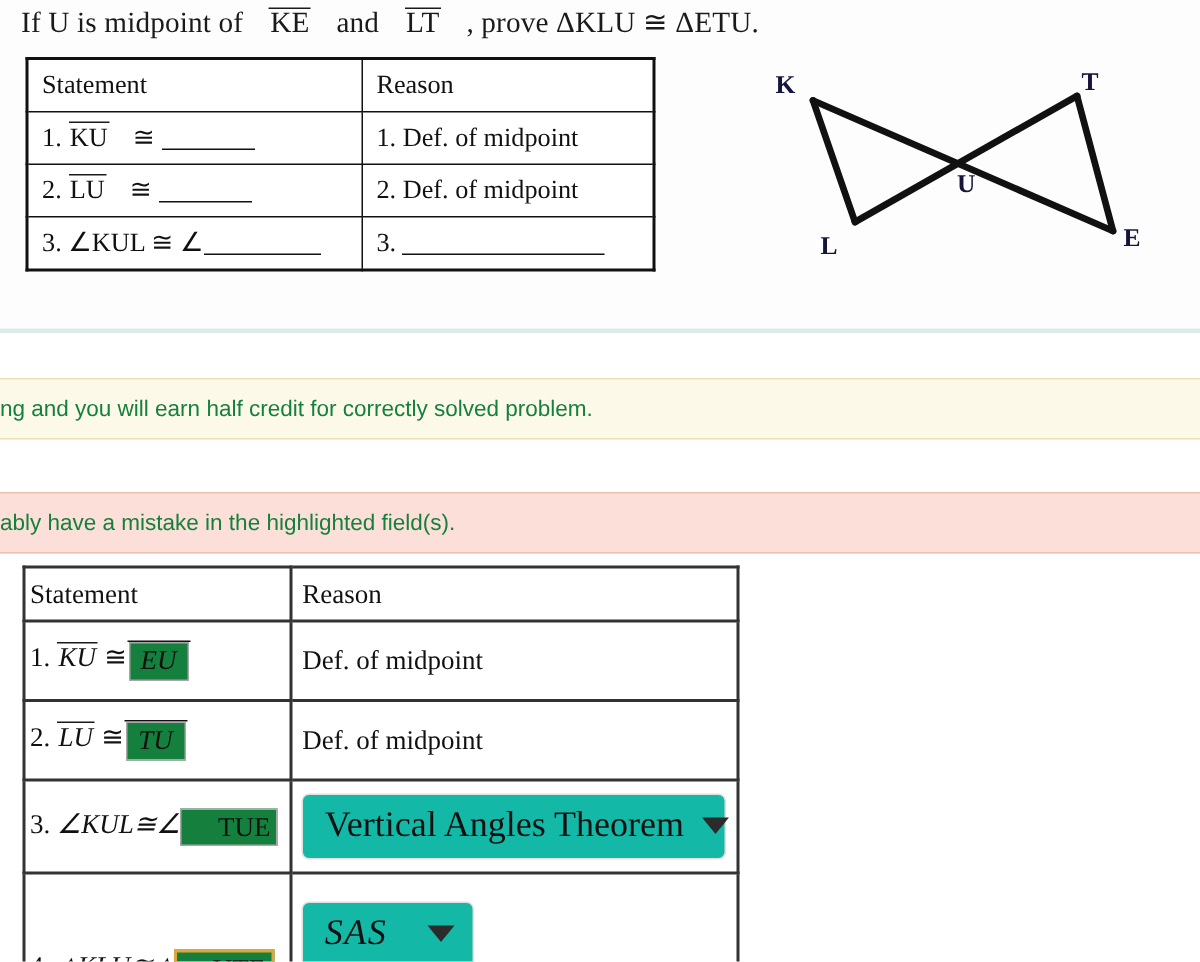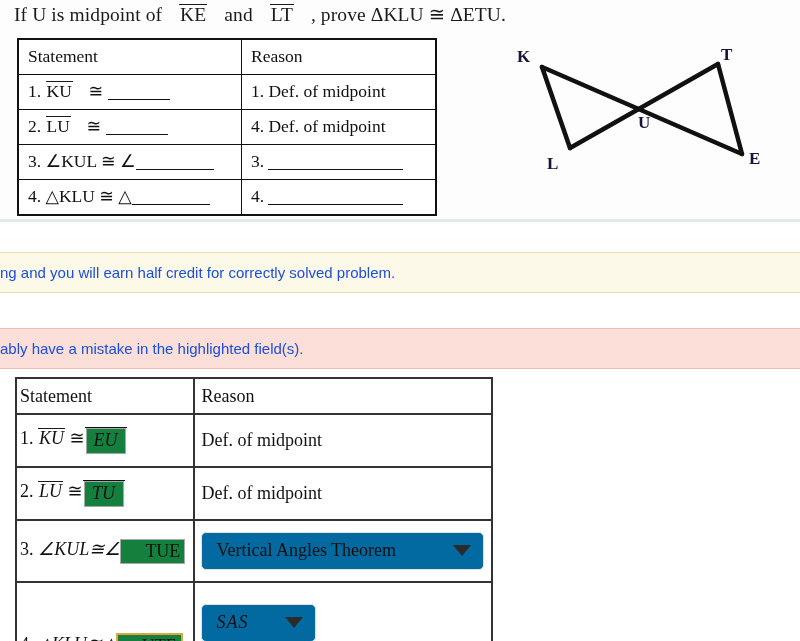--- a/index.html
+++ b/index.html
@@ -102,21 +102,21 @@
   }
 
   
   .banner {
     position: absolute;
     left: 0;
     width: 800px;
     box-sizing: border-box;
     font-family: "Liberation Sans", sans-serif;
     font-size: 15px;
-    color: #1d4ed8;
+    color: #15803d;
     display: flex;
     align-items: center;
     white-space: nowrap;
     overflow: hidden;
   }
   #banner-info {
     top: 252px;
     height: 41px;
     background: #fdf9e8;
     border-top: 1px solid #ecdfb4;
@@ -187,26 +187,26 @@
     border-top: 1.6px solid #111;
     display: inline-block;
     padding: 0 1px;
   }
 
   
   .dropdown {
     display: inline-flex;
     align-items: center;
     justify-content: space-between;
-    background: #0369a1;
+    background: #14b8a6;
     border: 1px solid #e0e0e0;
     border-radius: 5px;
     padding: 7px 12px 8px 14px;
     font-family: "Liberation Serif", serif;
-    font-size: 18px;
+    font-size: 24px;
     color: #111;
     box-sizing: border-box;
   }
   #reason-select-3 { width: 283px; }
   #reason-select-4 { width: 115px; font-style: italic; letter-spacing: 1px; }
   .caret {
     margin-left: 12px;
     width: 0; height: 0;
     border-left: 9px solid transparent;
     border-right: 9px solid transparent;
@@ -248,39 +248,29 @@
       <td class="col-b">1. Def. of midpoint</td>
     </tr>
     <tr class="img-row">
       <td class="col-a">
         <span>2.</span>
         <span class="ovl">LU</span>
         <span class="gap-sm"></span>
         <span>≅</span>
         <span class="blank-line bl-60"></span>
       </td>
-      <td class="col-b">4. Def. of midpoint</td>
+      <td class="col-b">2. Def. of midpoint</td>
     </tr>
     <tr class="img-row">
       <td class="col-a">
         <span>3.</span>
         <span>∠KUL ≅ ∠</span><span class="blank-line bl-75"></span>
       </td>
       <td class="col-b">
         <span>3.</span>
-        <span class="blank-line bl-130"></span>
-      </td>
-    </tr>
-    <tr class="img-row">
-      <td class="col-a">
-        <span>4.</span>
-        <span>△KLU ≅ △</span><span class="blank-line bl-75"></span>
-      </td>
-      <td class="col-b">
-        <span>4.</span>
         <span class="blank-line bl-130"></span>
       </td>
     </tr>
   </tbody>
     </table>
 
   <svg id="geometry-figure" viewBox="0 0 300 160">
 
     <g stroke="#111111" stroke-width="4.5" fill="none" stroke-linecap="round" stroke-linejoin="round">
       <line x1="52" y1="37" x2="80" y2="118"></line>

